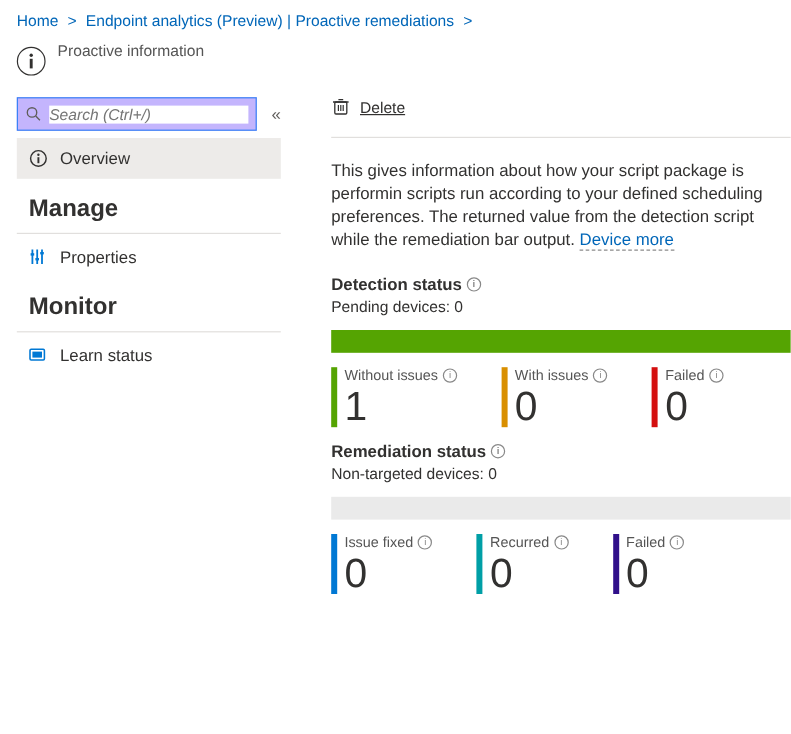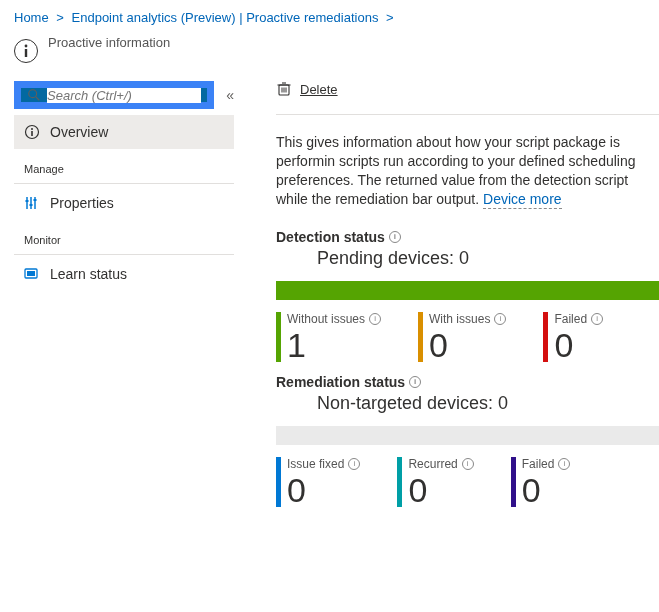--- a/index.html
+++ b/index.html
@@ -9,37 +9,37 @@
   .breadcrumbs span.sep { color: #0066b8; margin: 0 4px; }
   .title-row { display: flex; align-items: flex-start; padding: 10px 14px 4px 14px; }
   .info-circle { width: 24px; height: 24px; border: 1.5px solid #323130; border-radius: 50%; display: flex; align-items: center; justify-content: center; margin-right: 10px; flex-shrink: 0; margin-top: 4px; }
   .info-circle svg { width: 10px; height: 14px; }
   .title-text h1 { font-size: 24px; font-weight: 600; }
   .title-text h1 .thin { font-weight: 300; color: #555; }
   .title-text .subtitle { font-size: 13px; color: #555; }
   .main { display: flex; padding: 14px 0 0 14px; }
   .side { width: 220px; flex-shrink: 0; }
   .search-row { display: flex; align-items: center; margin-bottom: 6px; }
-  .searchbox { flex: 1; display: flex; align-items: center; border: 7px solid #3b82f6; height: 28px; padding: 0 6px; background: #0369a1; }
+  .searchbox { flex: 1; display: flex; align-items: center; border: 1px solid #3b82f6; height: 28px; padding: 0 6px; background: #c4b5fd; }
   .searchbox svg { width: 14px; height: 14px; flex-shrink: 0; margin-right: 6px; }
   .searchbox input { border: none; outline: none; font-size: 13px; font-style: italic; color: #605e5c; width: 100%; }
   .collapse-btn { margin-left: 12px; color: #605e5c; cursor: pointer; font-size: 14px; }
   .navitem { display: flex; align-items: center; height: 34px; padding: 0 10px; cursor: pointer; }
   .navitem.selected { background: #edebe9; }
   .navitem .nicon { width: 16px; height: 16px; margin-right: 10px; display: flex; align-items: center; justify-content: center; }
   .navitem .label { font-size: 14px; }
-  .navgroup { font-size: 11px; font-weight: 400; padding: 14px 10px 8px 10px; border-bottom: 1px solid #e1dfdd; margin-bottom: 2px; }
+  .navgroup { font-size: 20px; font-weight: 700; padding: 14px 10px 8px 10px; border-bottom: 1px solid #e1dfdd; margin-bottom: 2px; }
   .content { flex: 1; padding-left: 42px; }
   .toolbar { display: flex; align-items: flex-start; height: 34px; border-bottom: 1px solid #e1dfdd; text-decoration: underline; }
   .tb-btn { display: flex; align-items: center; cursor: pointer; color: #323130; }
   .tb-btn svg { width: 16px; height: 16px; margin-right: 8px; }
   .body-text { font-size: 14px; padding: 18px 0 8px 0; line-height: 1.35; }
   .learn-more { color: #0066b8; border-bottom: 1px dashed #8a8a8a; cursor: pointer; padding-bottom: 1px; }
   .section-title { font-size: 14px; font-weight: 600; margin-top: 12px; display: flex; align-items: center; }
-  .section-sub { font-size: 18px; margin-top: 3px; margin-left: 41px; }
+  .section-sub { font-size: 13px; margin-top: 3px; }
   .bar-track { height: 19px; background: #eaeaea; margin-top: 12px; }
   .bar-fill { height: 100%; }
   .cards { display: flex; margin-top: 12px; gap: 37px; }
   .card { display: flex; align-items: stretch; }
   .tick { width: 5px; margin-right: 6px; }
   .card-body { display: flex; flex-direction: column; }
   .card-label { font-size: 12px; color: #555; display: flex; align-items: center; margin-bottom: 2px; }
   .card-value { font-size: 34px; font-weight: 300; line-height: 1; }
   .mini-info { width: 12px; height: 12px; border: 1px solid #888; border-radius: 50%; display: inline-flex; align-items: center; justify-content: center; margin-left: 4px; font-size: 8px; color: #888; font-style: normal; }
 </style>

